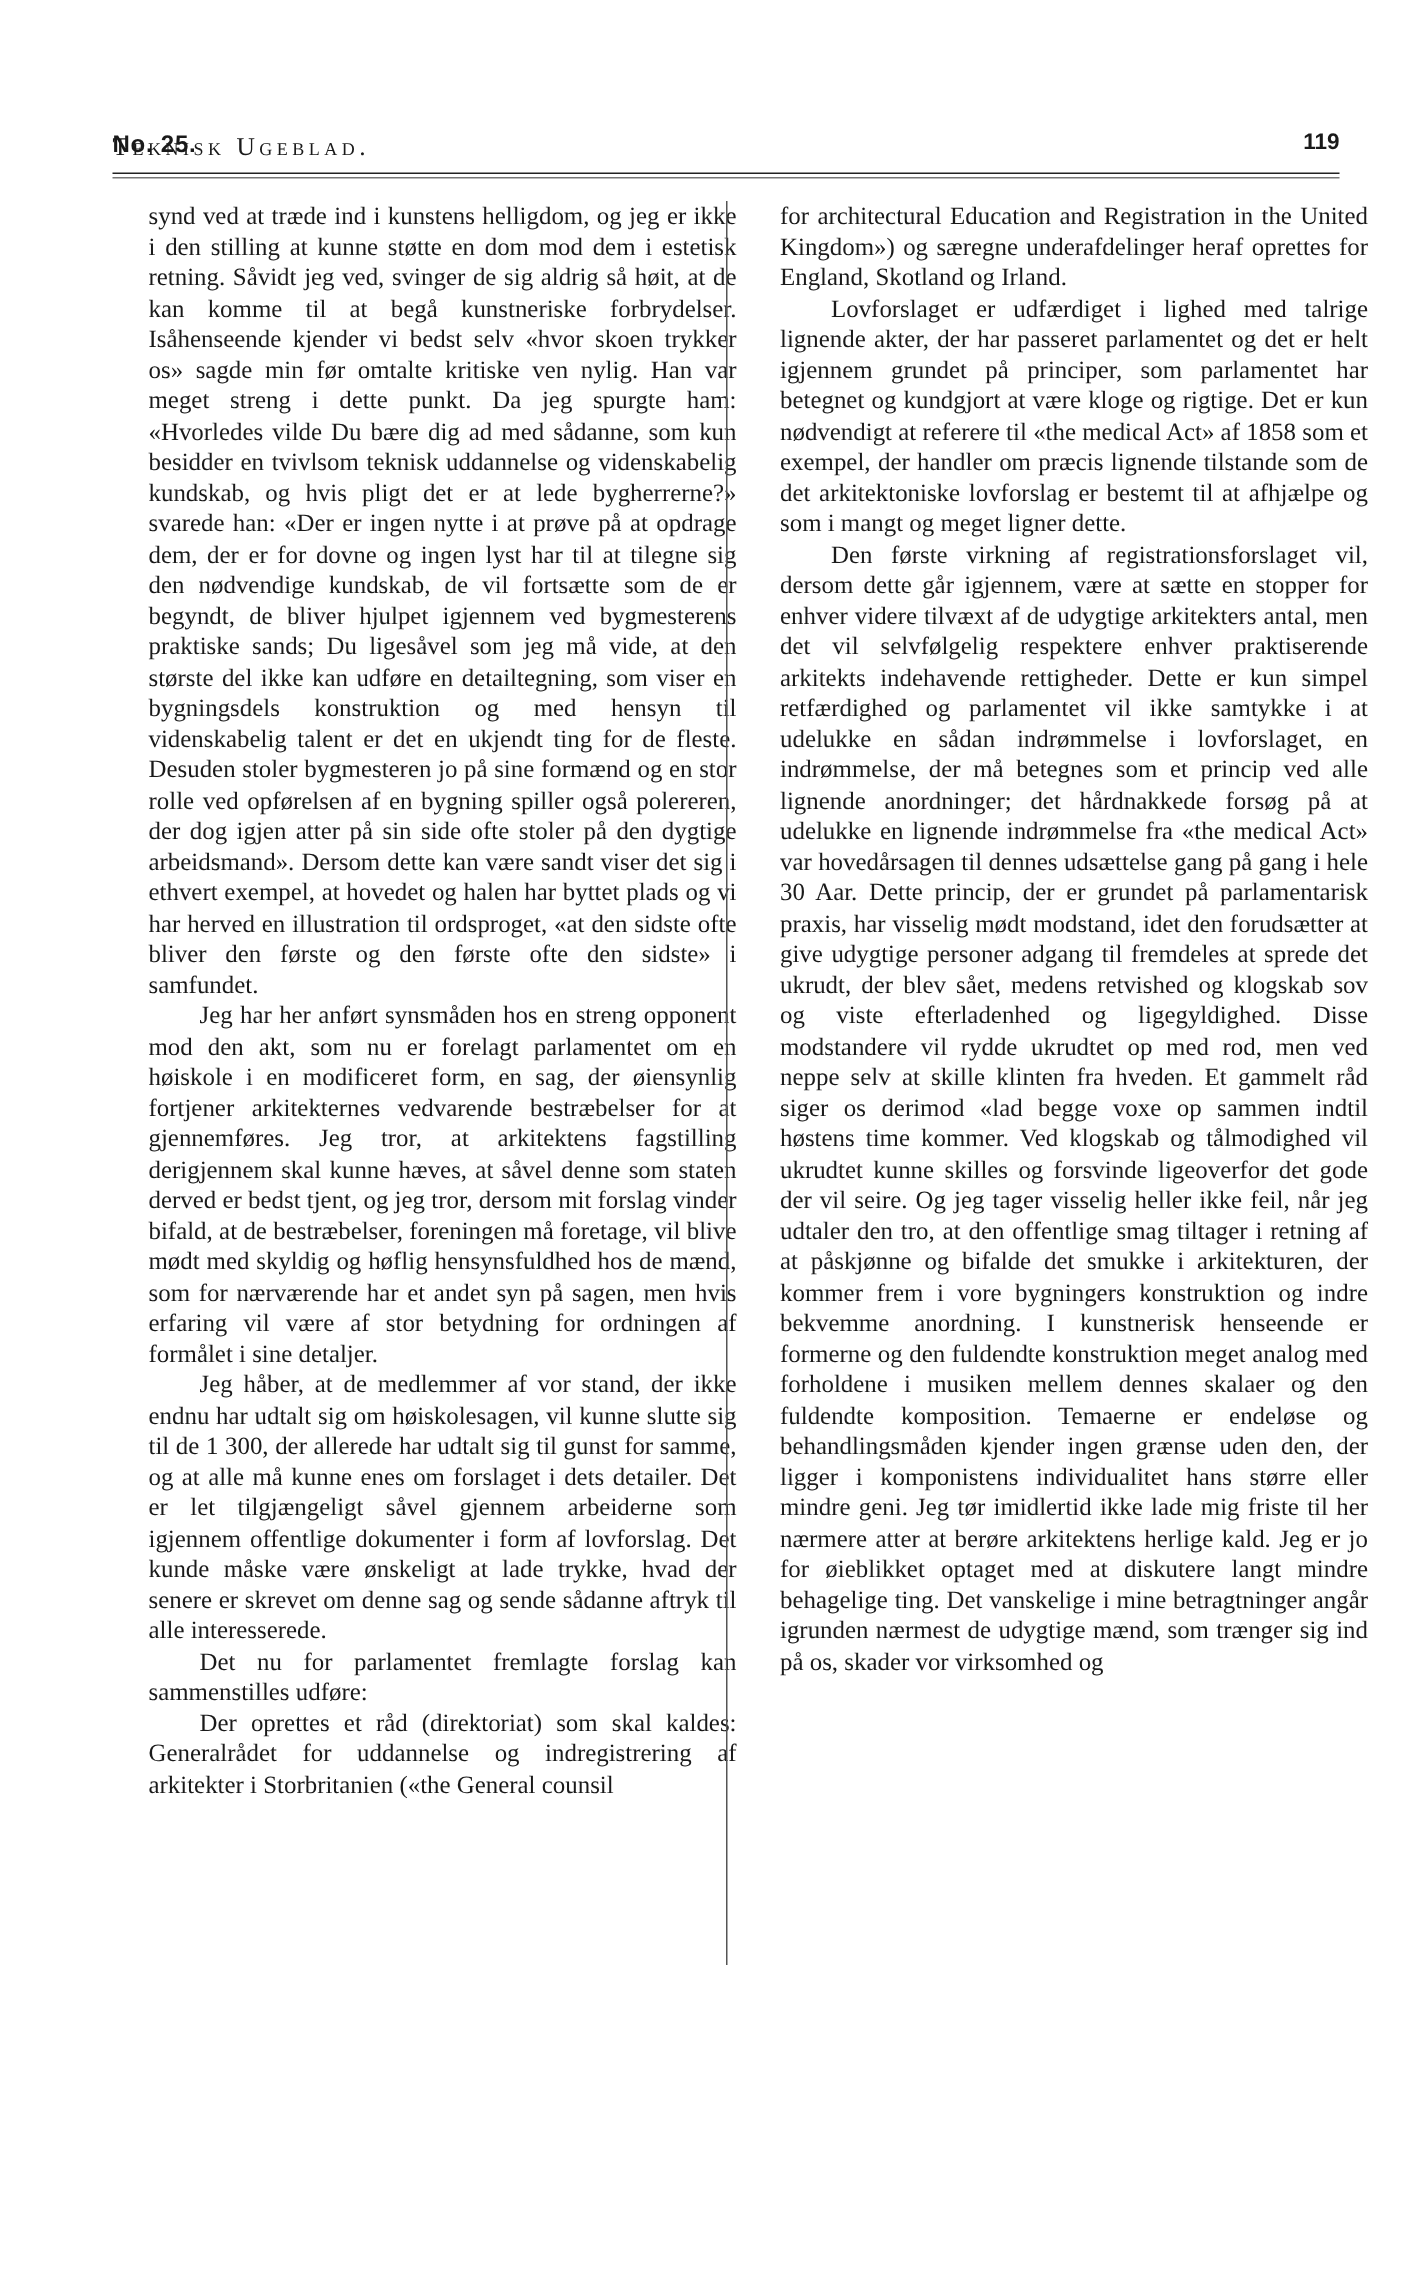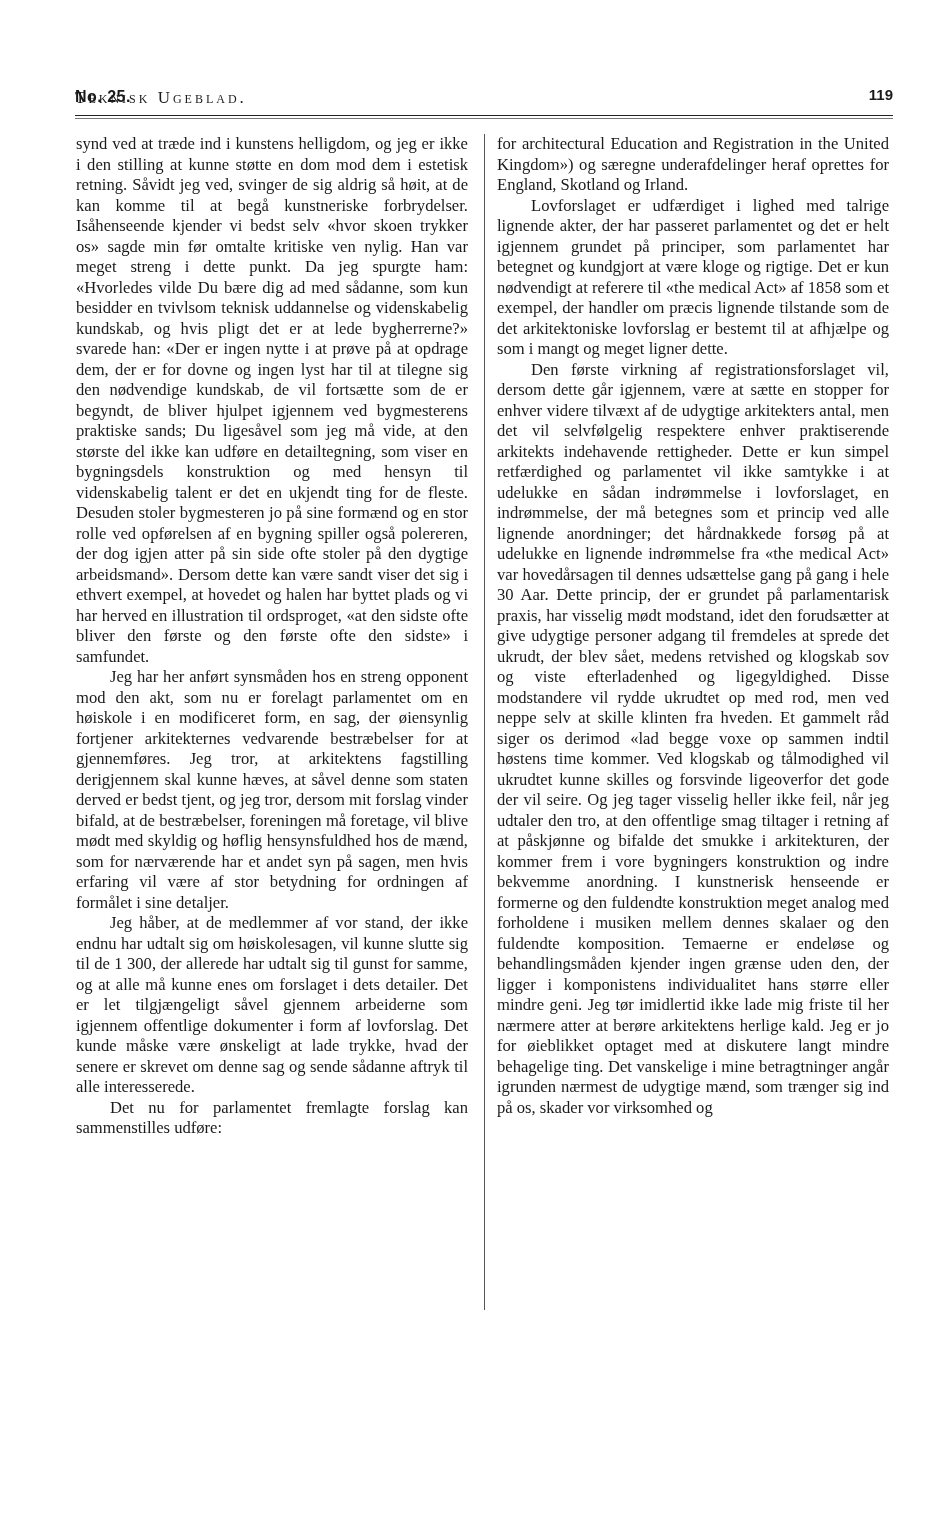--- a/index.html
+++ b/index.html
@@ -11,21 +11,21 @@
   .hdr-center { position: absolute; left: 0; right: 0; top: 0; text-align: left;
                 font-family: "Liberation Serif", serif; font-size: 17px; letter-spacing: 3px;
                 font-variant: small-caps; }
   .hdr-right { position: absolute; right: 0; top: -2px; font-family: "Liberation Sans", sans-serif;
                font-weight: bold; font-size: 15px; }
   .rule { position: absolute; left: 75px; top: 115px; width: 818px; height: 0;
           border-top: 1.5px solid #222; }
   .rule2 { position: absolute; left: 75px; top: 118px; width: 818px; height: 0;
            border-top: 1px solid #777; }
   .col { position: absolute; top: 134px; width: 392px; font-family: "Liberation Serif", serif;
-         font-size: 16.6px; line-height: 20.5px; text-align: justify; }
+         font-size: 16.6px; line-height: 20.5px; text-align: justify; margin-left: 23px; }
   .col-left { left: 76px; }
   .col-right { left: 497px; }
   .col p { margin: 0; }
   .col p.indent { text-indent: 34px; }
   .divider { position: absolute; left: 484px; top: 134px; width: 0; height: 1176px;
              border-left: 1px solid #555; }
 </style>
 </head>
 <body>
 
@@ -35,20 +35,21 @@
   <span class="hdr-right">119</span>
 </div>
 <div class="rule"></div>
 <div class="rule2"></div>
 
 <div class="col col-left">
   <p>synd ved at træde ind i kunstens helligdom, og jeg er ikke i den stilling at kunne støtte en dom mod dem i estetisk retning. Såvidt jeg ved, svinger de sig aldrig så høit, at de kan komme til at begå kunstneriske forbrydelser. Isåhenseende kjender vi bedst selv «hvor skoen trykker os» sagde min før omtalte kritiske ven nylig. Han var meget streng i dette punkt. Da jeg spurgte ham: «Hvorledes vilde Du bære dig ad med sådanne, som kun besidder en tvivlsom teknisk uddannelse og videnskabelig kundskab, og hvis pligt det er at lede bygherrerne?» svarede han: «Der er ingen nytte i at prøve på at opdrage dem, der er for dovne og ingen lyst har til at tilegne sig den nødvendige kundskab, de vil fortsætte som de er begyndt, de bliver hjulpet igjennem ved bygmesterens praktiske sands; Du ligesåvel som jeg må vide, at den største del ikke kan udføre en detailtegning, som viser en bygningsdels konstruktion og med hensyn til videnskabelig talent er det en ukjendt ting for de fleste. Desuden stoler bygmesteren jo på sine formænd og en stor rolle ved opførelsen af en bygning spiller også polereren, der dog igjen atter på sin side ofte stoler på den dygtige arbeidsmand». Dersom dette kan være sandt viser det sig i ethvert exempel, at hovedet og halen har byttet plads og vi har herved en illustration til ordsproget, «at den sidste ofte bliver den første og den første ofte den sidste» i samfundet.</p>
   <p class="indent">Jeg har her anført synsmåden hos en streng opponent mod den akt, som nu er forelagt parlamentet om en høiskole i en modificeret form, en sag, der øiensynlig fortjener arkitekternes vedvarende bestræbelser for at gjennemføres. Jeg tror, at arkitektens fagstilling derigjennem skal kunne hæves, at såvel denne som staten derved er bedst tjent, og jeg tror, dersom mit forslag vinder bifald, at de bestræbelser, foreningen må foretage, vil blive mødt med skyldig og høflig hensynsfuldhed hos de mænd, som for nærværende har et andet syn på sagen, men hvis erfaring vil være af stor betydning for ordningen af formålet i sine detaljer.</p>
   <p class="indent">Jeg håber, at de medlemmer af vor stand, der ikke endnu har udtalt sig om høiskolesagen, vil kunne slutte sig til de 1 300, der allerede har udtalt sig til gunst for samme, og at alle må kunne enes om forslaget i dets detailer. Det er let tilgjængeligt såvel gjennem arbeiderne som igjennem offentlige dokumenter i form af lovforslag. Det kunde måske være ønskeligt at lade trykke, hvad der senere er skrevet om denne sag og sende sådanne aftryk til alle interesserede.</p>
   <p class="indent">Det nu for parlamentet fremlagte forslag kan sammenstilles udføre:</p>
+  <p class="indent">Der oprettes et råd (direktoriat) som skal kaldes: Generalrådet for uddannelse og indregistrering af arkitekter i Storbritanien («the General counsil</p>
 </div>
 
 <div class="divider"></div>
 
 <div class="col col-right">
   <p>for architectural Education and Registration in the United Kingdom») og særegne underafdelinger heraf oprettes for England, Skotland og Irland.</p>
   <p class="indent">Lovforslaget er udfærdiget i lighed med talrige lignende akter, der har passeret parlamentet og det er helt igjennem grundet på principer, som parlamentet har betegnet og kundgjort at være kloge og rigtige. Det er kun nødvendigt at referere til «the medical Act» af 1858 som et exempel, der handler om præcis lignende tilstande som de det arkitektoniske lovforslag er bestemt til at afhjælpe og som i mangt og meget ligner dette.</p>
   <p class="indent">Den første virkning af registrationsforslaget vil, dersom dette går igjennem, være at sætte en stopper for enhver videre tilvæxt af de udygtige arkitekters antal, men det vil selvfølgelig respektere enhver praktiserende arkitekts indehavende rettigheder. Dette er kun simpel retfærdighed og parlamentet vil ikke samtykke i at udelukke en sådan indrømmelse i lovforslaget, en indrømmelse, der må betegnes som et princip ved alle lignende anordninger; det hårdnakkede forsøg på at udelukke en lignende indrømmelse fra «the medical Act» var hovedårsagen til dennes udsættelse gang på gang i hele 30 Aar. Dette princip, der er grundet på parlamentarisk praxis, har visselig mødt modstand, idet den forudsætter at give udygtige personer adgang til fremdeles at sprede det ukrudt, der blev sået, medens retvished og klogskab sov og viste efterladenhed og ligegyldighed. Disse modstandere vil rydde ukrudtet op med rod, men ved neppe selv at skille klinten fra hveden. Et gammelt råd siger os derimod «lad begge voxe op sammen indtil høstens time kommer. Ved klogskab og tålmodighed vil ukrudtet kunne skilles og forsvinde ligeoverfor det gode der vil seire. Og jeg tager visselig heller ikke feil, når jeg udtaler den tro, at den offentlige smag tiltager i retning af at påskjønne og bifalde det smukke i arkitekturen, der kommer frem i vore bygningers konstruktion og indre bekvemme anordning. I kunstnerisk henseende er formerne og den fuldendte konstruktion meget analog med forholdene i musiken mellem dennes skalaer og den fuldendte komposition. Temaerne er endeløse og behandlingsmåden kjender ingen grænse uden den, der ligger i komponistens individualitet hans større eller mindre geni. Jeg tør imidlertid ikke lade mig friste til her nærmere atter at berøre arkitektens herlige kald. Jeg er jo for øieblikket optaget med at diskutere langt mindre behagelige ting. Det vanskelige i mine betragtninger angår igrunden nærmest de udygtige mænd, som trænger sig ind på os, skader vor virksomhed og</p>
 </div>
 

